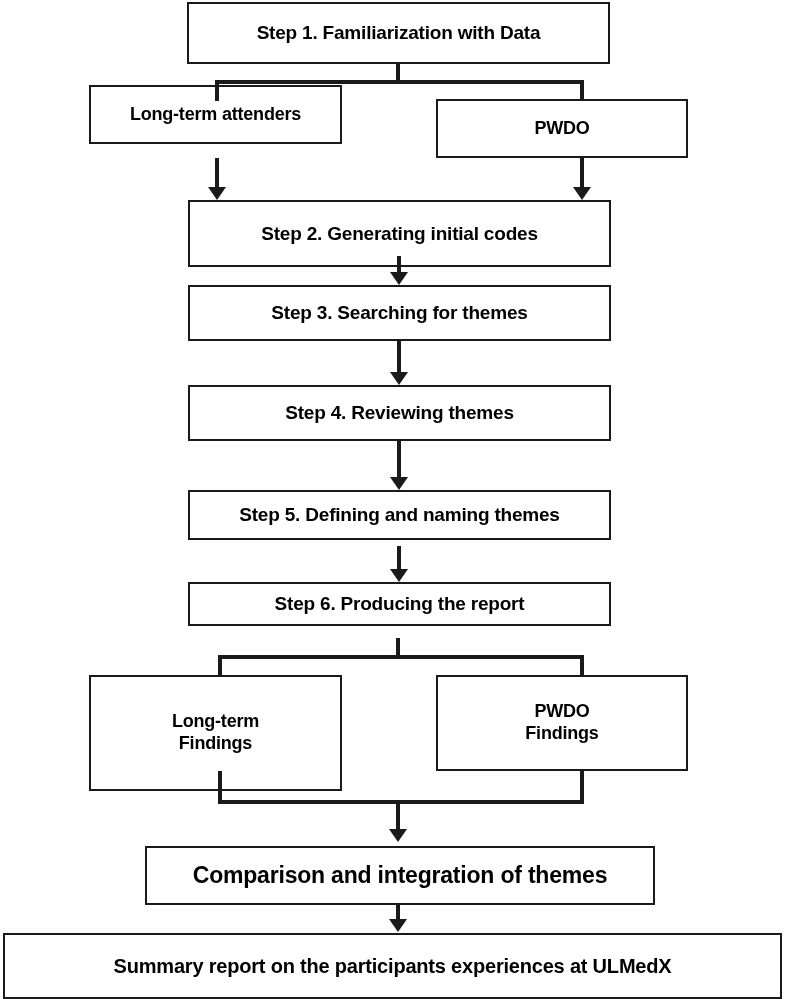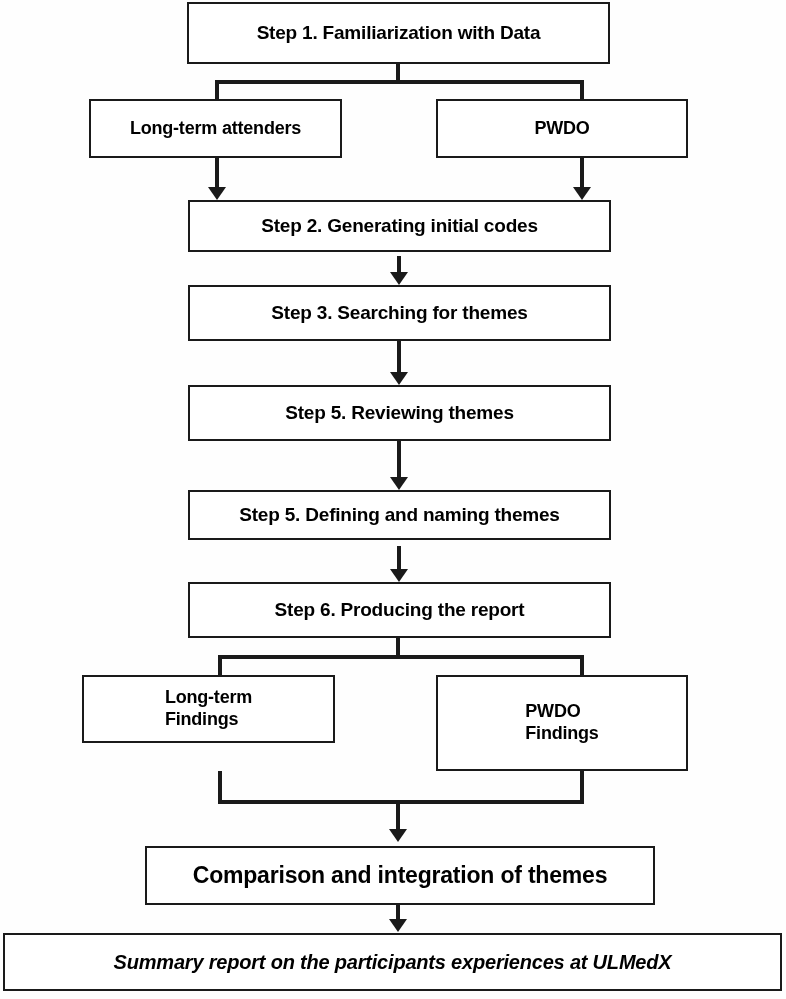--- a/index.html
+++ b/index.html
@@ -18,20 +18,21 @@
     overflow: hidden;
   }
   .node {
     position: absolute;
     box-sizing: border-box;
     border: 2.5px solid #1a1a1a;
     background: #ffffff;
     display: flex;
     align-items: center;
     justify-content: center;
+    text-align: center;
     color: #000000;
     font-weight: bold;
     font-family: "Liberation Sans", sans-serif;
     letter-spacing: -0.2px;
     line-height: 1.22;
   }
   .node .label {
     display: block;
     padding: 0 6px;
     white-space: pre-line;
@@ -64,63 +65,63 @@
 </style>
 </head>
 <body>
 
 <div id="flow-root">
 
   <div class="node n-step" style="left:187px; top:2px; width:423px; height:62px;">
     <span class="label">Step 1. Familiarization with Data</span>
   </div>
 
-  <div class="node n-group" style="left:89px; top:99px; width:253px; height:59px;">
+  <div class="node n-group" style="left:89px; top:85px; width:253px; height:59px;">
     <span class="label">Long-term attenders</span>
   </div>
 
   <div class="node n-group" style="left:436px; top:99px; width:252px; height:59px;">
     <span class="label">PWDO</span>
   </div>
 
-  <div class="node n-step" style="left:188px; top:200px; width:423px; height:52px;">
+  <div class="node n-step" style="left:188px; top:200px; width:423px; height:67px;">
     <span class="label">Step 2. Generating initial codes</span>
   </div>
 
   <div class="node n-step" style="left:188px; top:285px; width:423px; height:56px;">
     <span class="label">Step 3. Searching for themes</span>
   </div>
 
   <div class="node n-step" style="left:188px; top:385px; width:423px; height:56px;">
-    <span class="label">Step 5. Reviewing themes</span>
+    <span class="label">Step 4. Reviewing themes</span>
   </div>
 
   <div class="node n-step" style="left:188px; top:490px; width:423px; height:50px;">
     <span class="label">Step 5. Defining and naming themes</span>
   </div>
 
-  <div class="node n-step" style="left:188px; top:582px; width:423px; height:56px;">
+  <div class="node n-step" style="left:188px; top:582px; width:423px; height:44px;">
     <span class="label">Step 6. Producing the report</span>
   </div>
 
-  <div class="node n-find" style="left:82px; top:675px; width:253px; height:68px;">
+  <div class="node n-find" style="left:89px; top:675px; width:253px; height:116px;">
     <span class="label">Long-term
 Findings</span>
   </div>
 
   <div class="node n-find" style="left:436px; top:675px; width:252px; height:96px;">
     <span class="label">PWDO
 Findings</span>
   </div>
 
   <div class="node n-comp" style="left:145px; top:846px; width:510px; height:59px;">
     <span class="label">Comparison and integration of themes</span>
   </div>
 
-  <div class="node n-sum" style="left:3px; top:933px; width:779px; height:58px;font-style:italic;">
+  <div class="node n-sum" style="left:3px; top:933px; width:779px; height:66px;">
     <span class="label">Summary report on the participants experiences at ULMedX</span>
   </div>
 
   <div class="vline" style="left:396px; top:62px; height:21px;"></div>
   <div class="hline" style="left:215px; top:80px; width:369px;"></div>
   <div class="vline" style="left:215px; top:80px; height:21px;"></div>
   <div class="vline" style="left:580px; top:80px; height:21px;"></div>
 
   <div class="vline" style="left:215px; top:158px; height:31px;"></div>
   <div class="arrowhead" style="left:208px; top:187px;"></div>

